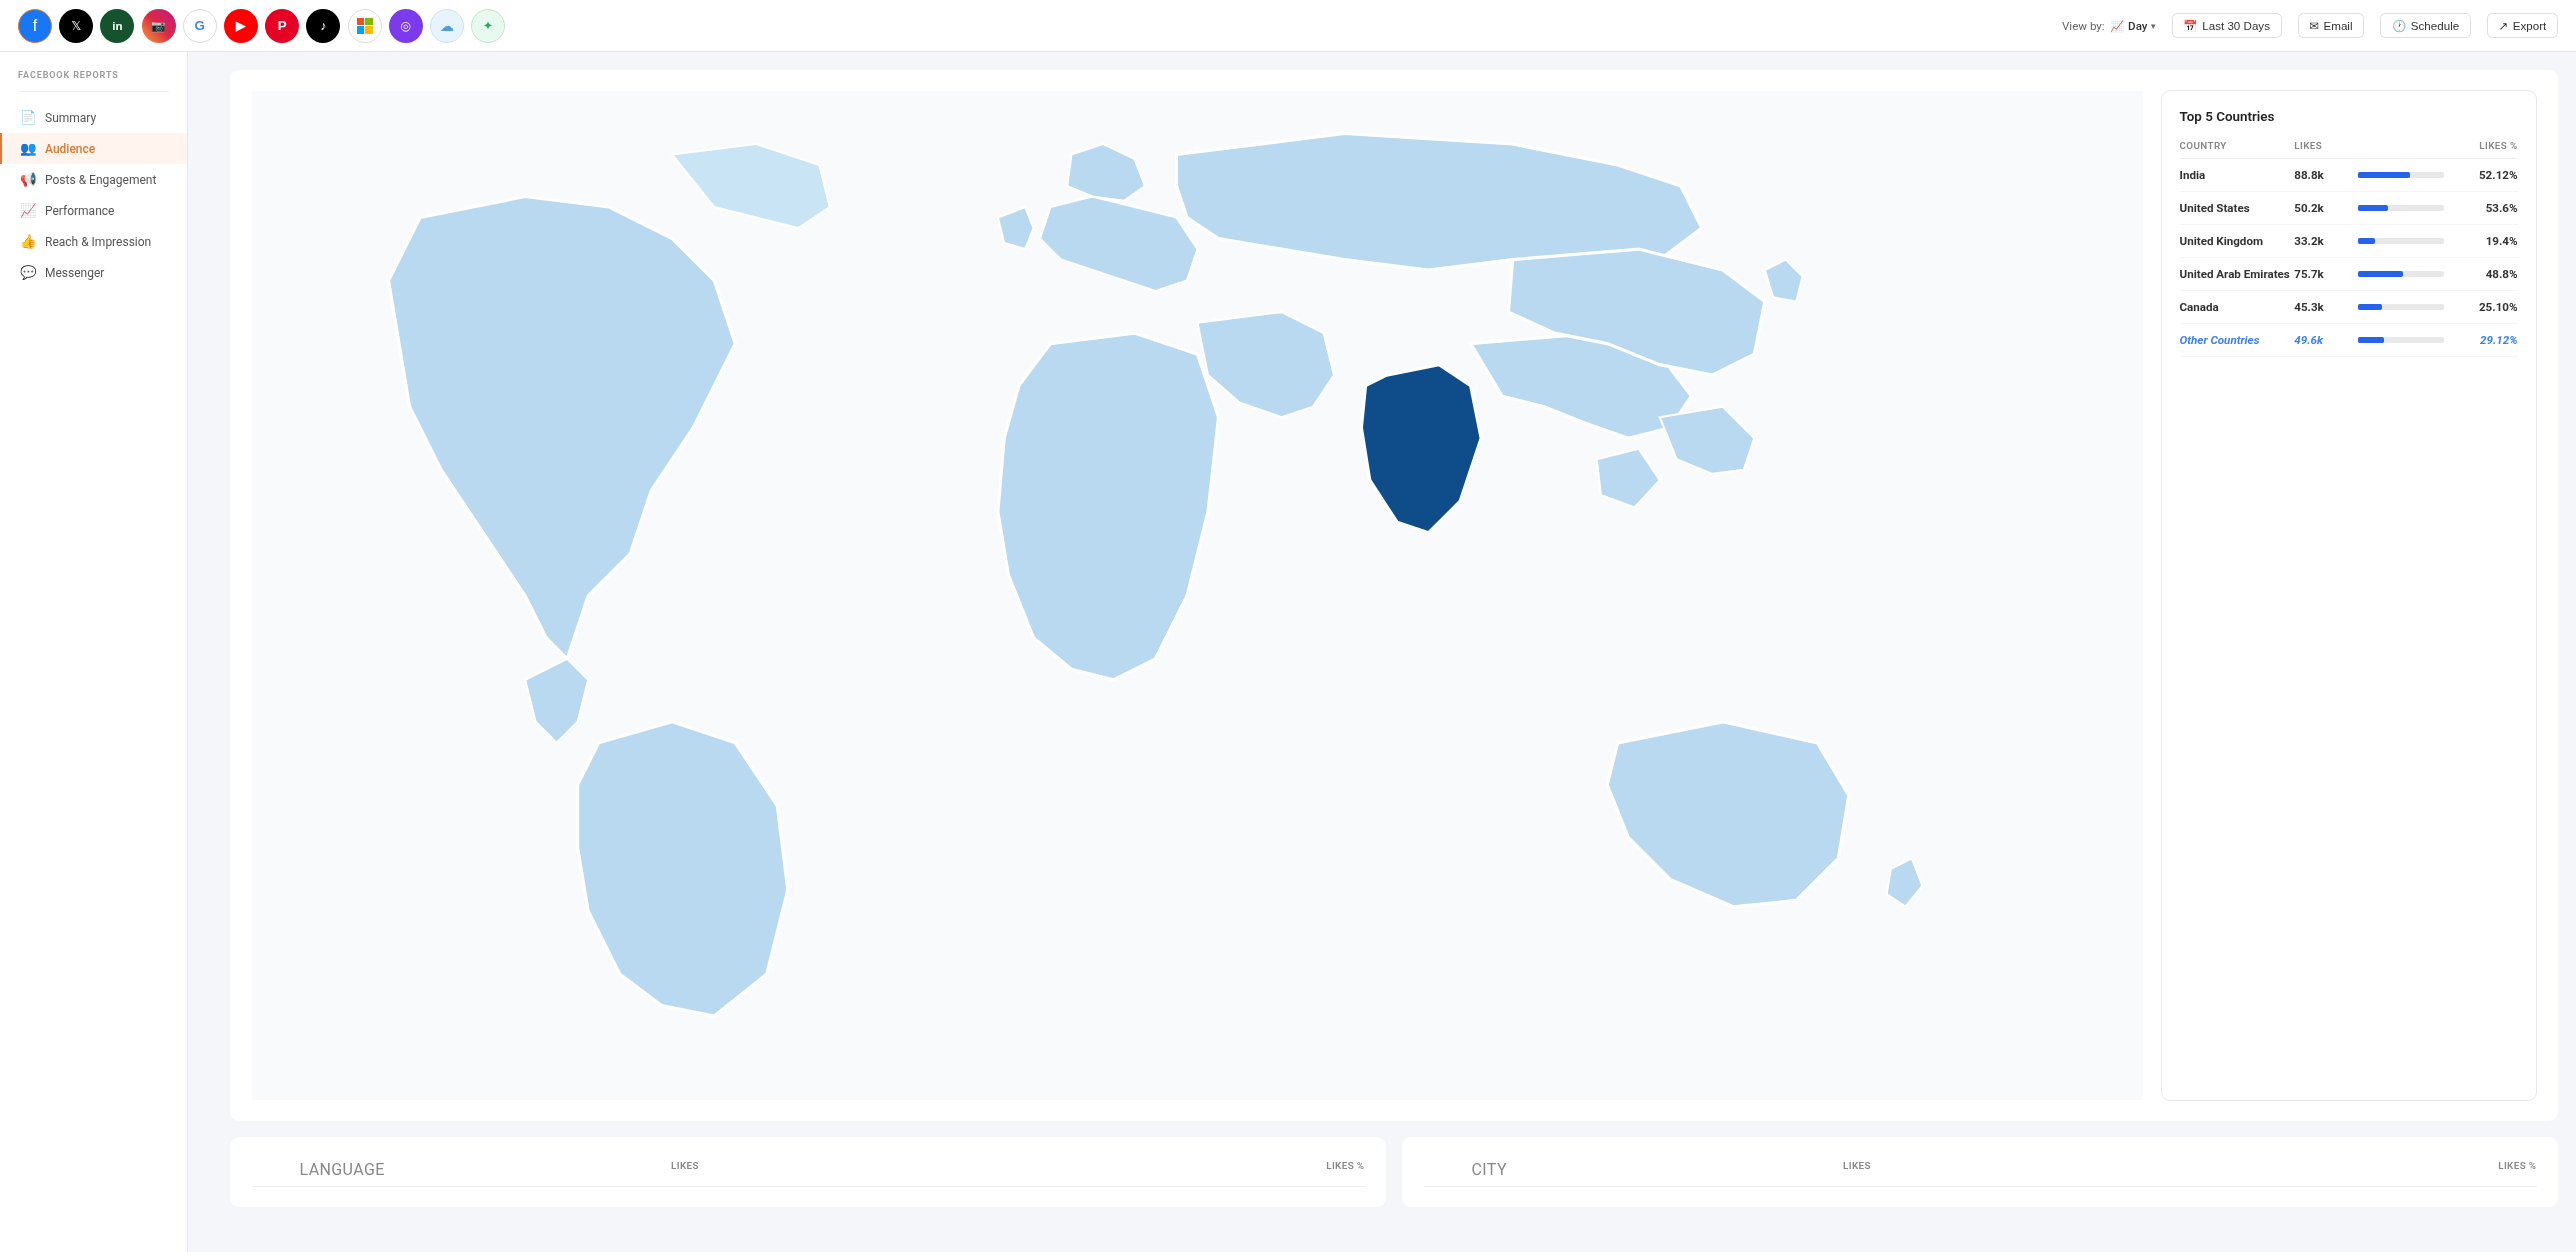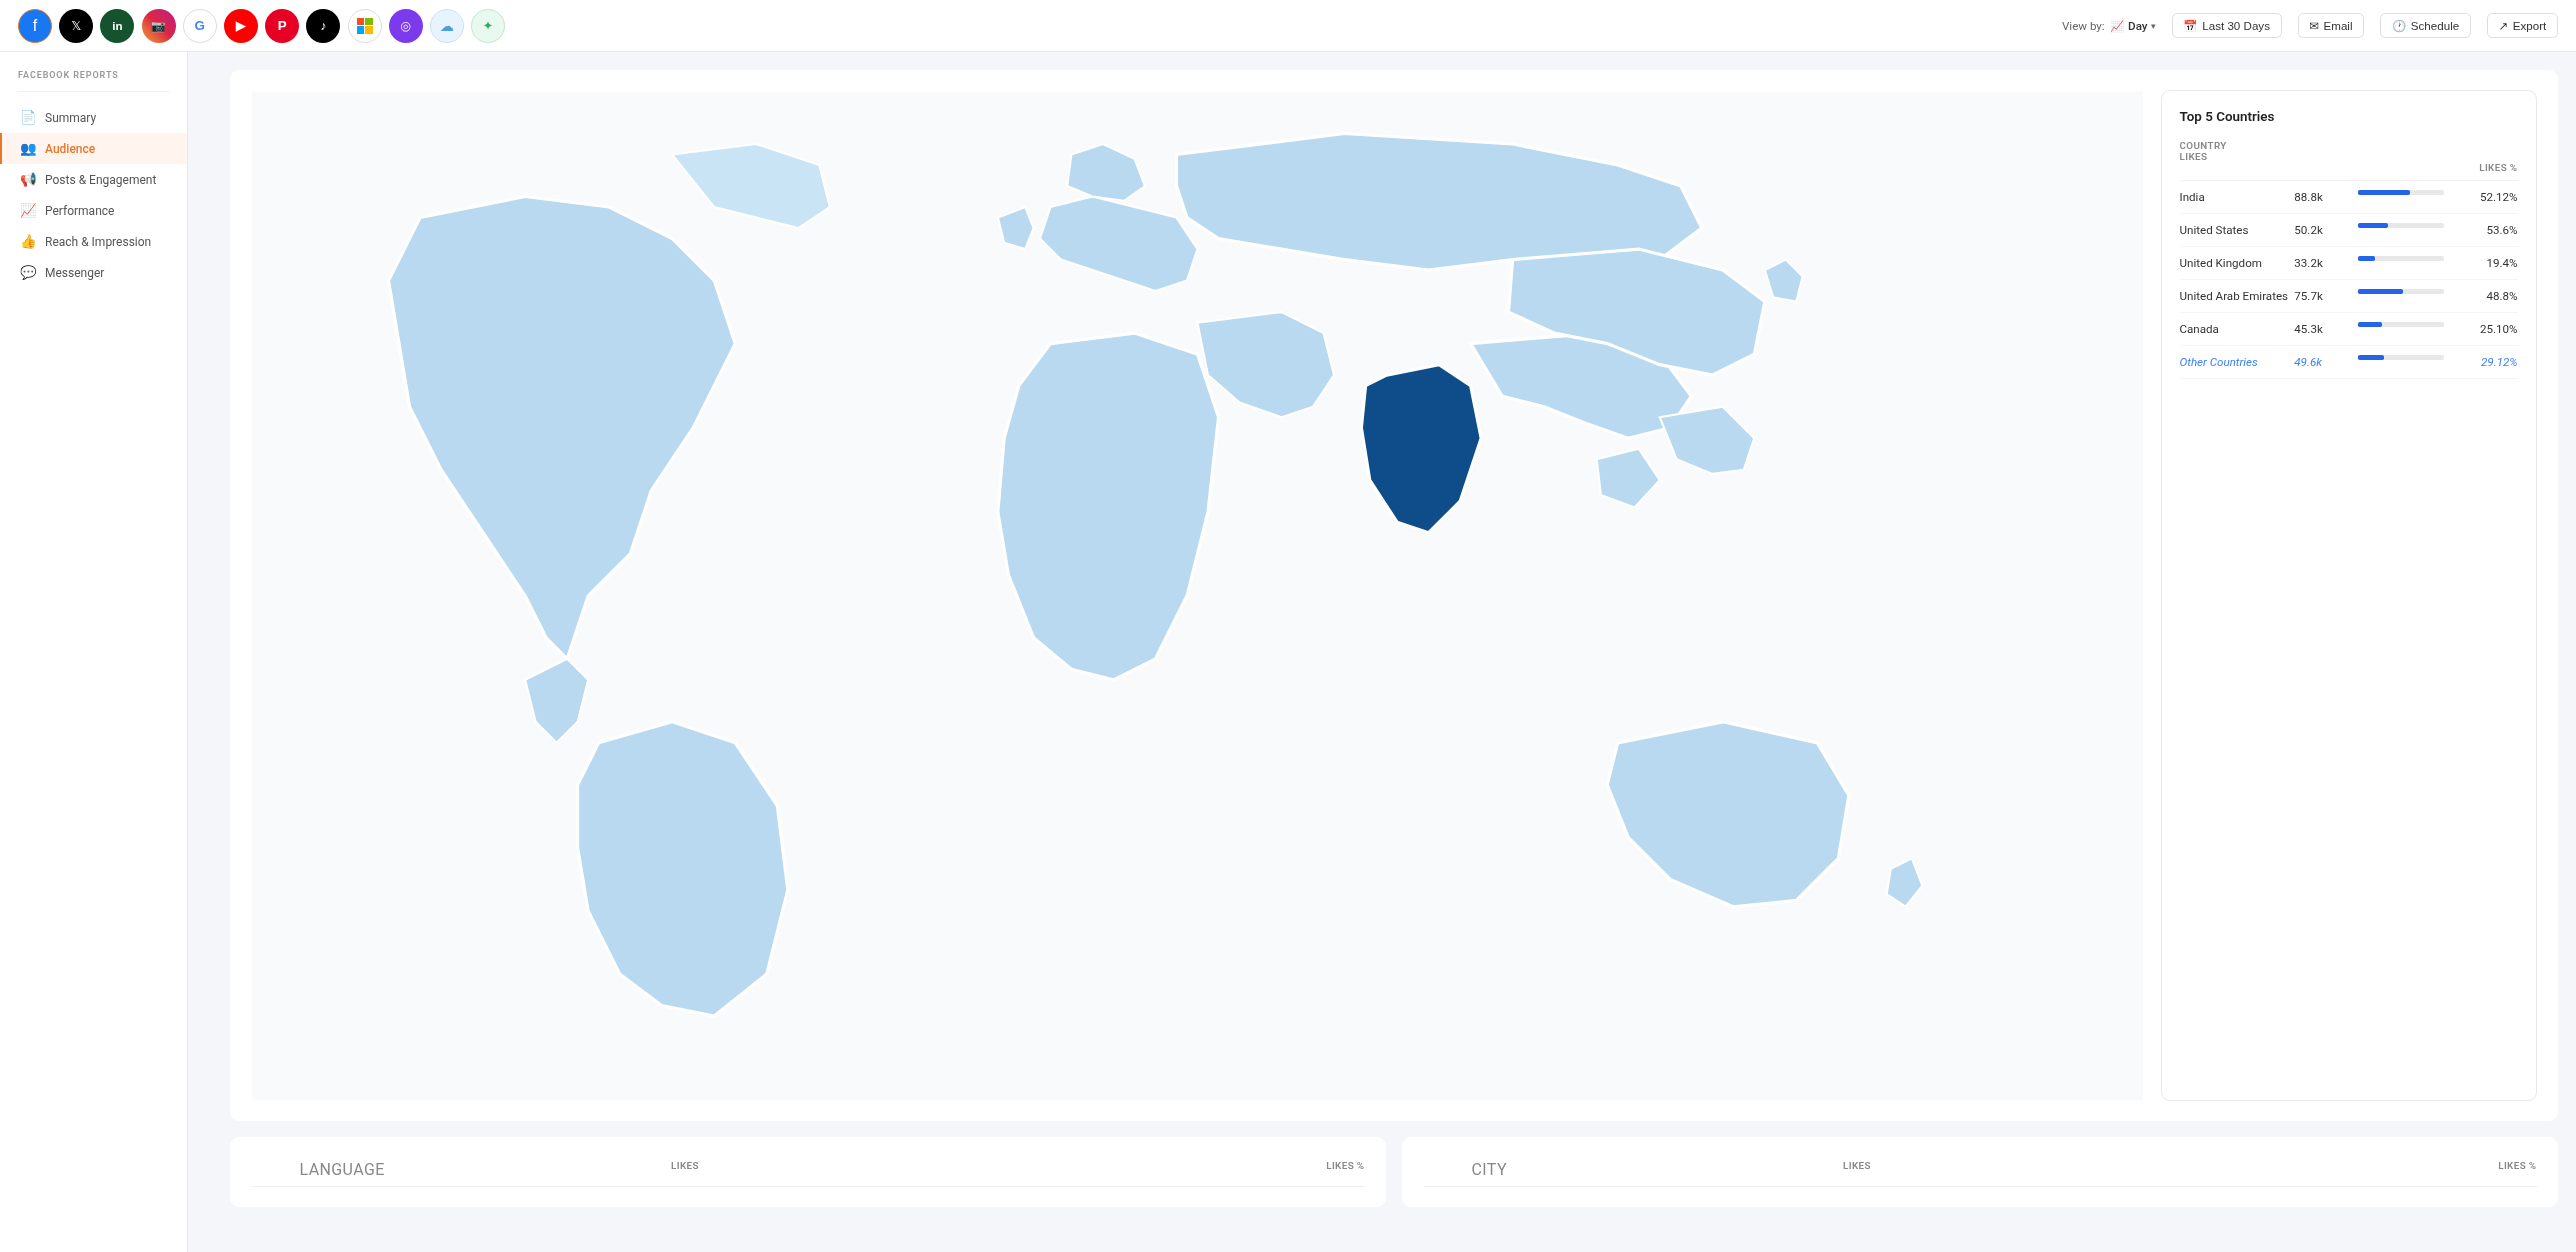--- a/index.html
+++ b/index.html
@@ -71,27 +71,27 @@
     .map-container { flex: 1; min-height: 340px; position: relative; overflow: hidden; }
 
     
     .world-map-svg { width: 100%; height: 100%; }
 
     
     .top-countries-panel {
       width: 376px; flex-shrink: 0; border: 0.9px solid #e8e8e8; border-radius: 9px; padding: 18px;
     }
     .panel-title { font-size: 13.4px; font-weight: 600; color: #222; margin-bottom: 12.5px; }
-    .table-header { display: flex; padding: 3.6px 0 7.2px; border-bottom: 0.9px solid #eee; flex-direction: column; }
+    .table-header { display: flex; align-items: center; padding: 3.6px 0 7.2px; border-bottom: 0.9px solid #eee; }
     .col-country { flex: 1.8; font-size: 9.8px; font-weight: 600; color: #888; letter-spacing: 0.4px; text-transform: uppercase; }
     .col-likes { flex: 1; font-size: 9.8px; font-weight: 600; color: #888; letter-spacing: 0.4px; text-transform: uppercase; }
     .col-bar { flex: 1.5; }
     .col-pct { flex: 1; font-size: 9.8px; font-weight: 600; color: #888; letter-spacing: 0.4px; text-transform: uppercase; text-align: right; }
 
-    .table-row-item { display: flex; align-items: flex-start; padding: 9px 0; border-bottom: 0.9px solid #f5f5f5; }
+    .table-row-item { display: flex; align-items: center; padding: 9px 0; border-bottom: 0.9px solid #f5f5f5; font-weight: bold; }
     .table-row-item.link .col-country-val { color: #3b82f6; font-style: italic; }
     .table-row-item.link .col-likes-val { color: #3b82f6; font-style: italic; }
     .table-row-item.link .col-pct-val { color: #3b82f6; font-style: italic; }
     .col-country-val { flex: 1.8; font-size: 11.6px; color: #333; }
     .col-likes-val { flex: 1; font-size: 11.6px; color: #333; }
     .col-bar-cell { flex: 1.5; }
     .col-pct-val { flex: 1; font-size: 11.6px; color: #333; text-align: right; }
 
     .bar-bg { background: #e8e8e8; border-radius: 1.8px; height: 5.4px; width: 90%; }
     .bar-fill { height: 100%; border-radius: 1.8px; background: #2563eb; }

